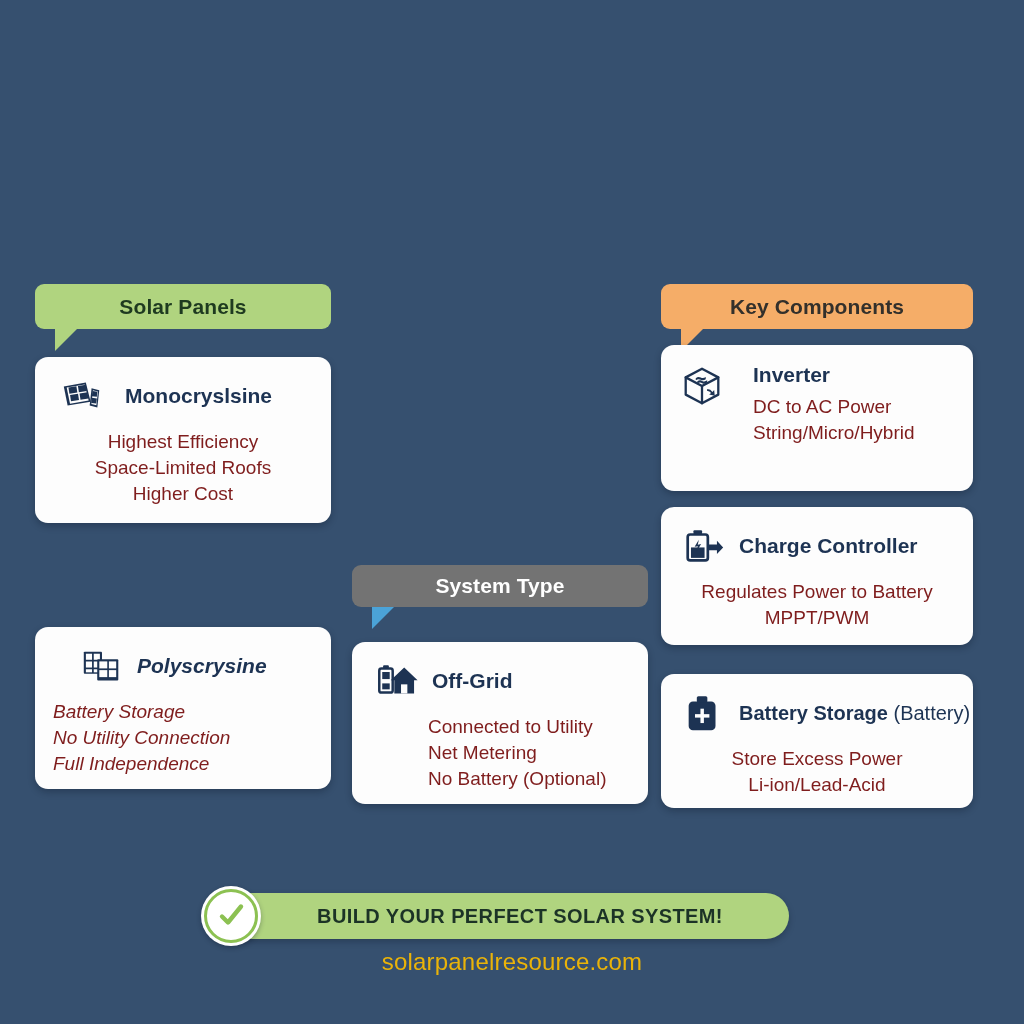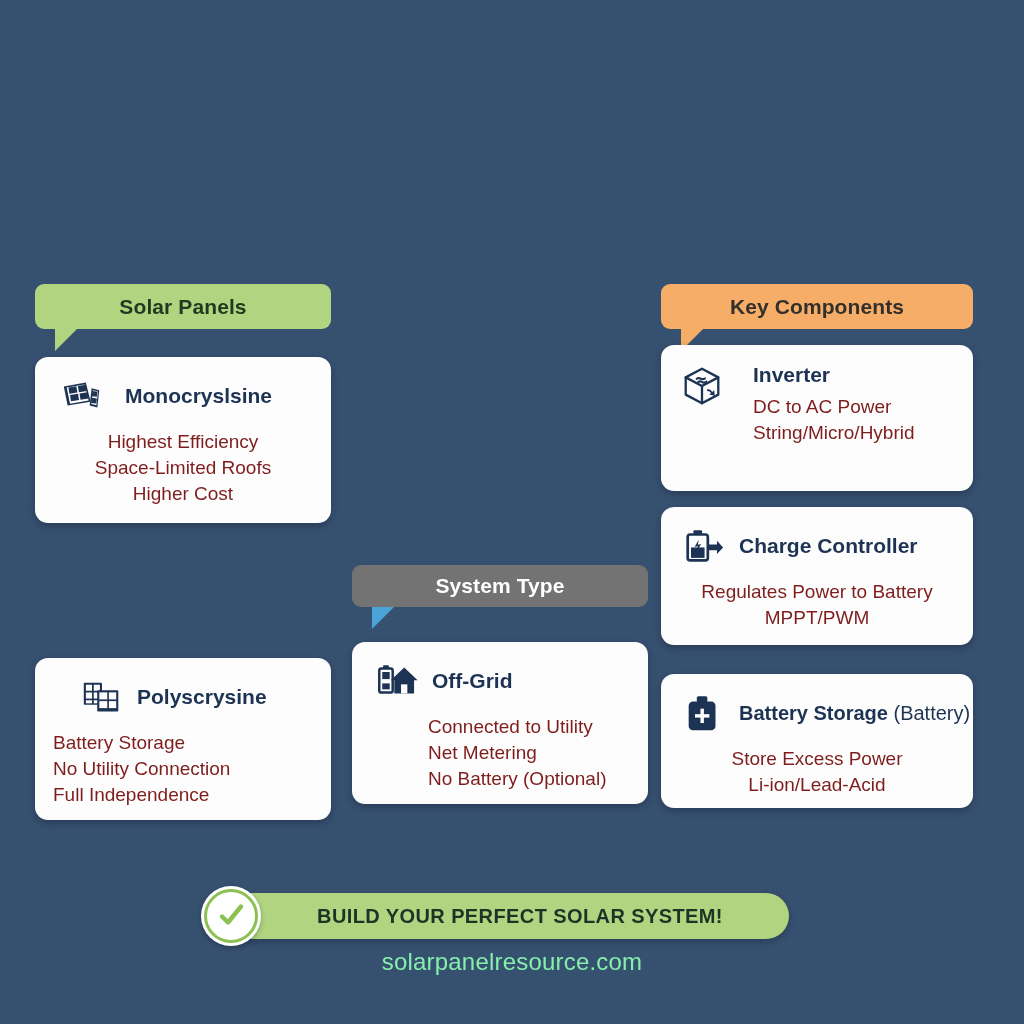--- a/index.html
+++ b/index.html
@@ -107,21 +107,21 @@
   .card-body div { white-space: nowrap; }
   .body-center { text-align: center; }
   .body-left { text-align: left; }
   .body-indent { margin-left: 58px; }
 
   
   #card-mono   { left: 35px;  top: 357px; width: 296px; height: 166px; }
   #card-mono .card-head { justify-content: flex-start; padding-left: 6px; }
   #card-mono .card-title { margin-left: 8px; }
 
-  #card-poly   { left: 35px;  top: 658px; width: 296px; height: 162px; }
+  #card-poly   { left: 35px;  top: 627px; width: 296px; height: 162px; font-style: italic; }
   #card-poly .card-head { padding-left: 26px; }
 
   #card-offgrid { left: 352px; top: 642px; width: 296px; height: 162px; }
   #card-offgrid .card-head { padding-left: 4px; }
 
   #card-inverter { left: 661px; top: 345px; width: 312px; height: 146px; }
   #card-inverter .card-icon { margin-top: 2px; }
 
   #card-charge { left: 661px; top: 507px; width: 312px; height: 138px; }
   #card-charge .card-head { padding-left: 2px; }
@@ -183,21 +183,21 @@
     align-items: center;
     justify-content: center;
   }
 
   #footer-url {
     position: absolute;
     left: 0;
     right: 0;
     top: 948px;
     text-align: center;
-    color: #86efac;
+    color: #eab308;
     font-size: 24px;
     letter-spacing: .2px;
   }
 </style>
 </head>
 <body>
 
 <div class="canvas">
 
   <div class="banner orange" style="left:661px; top:284px; width:312px; height:45px;">

